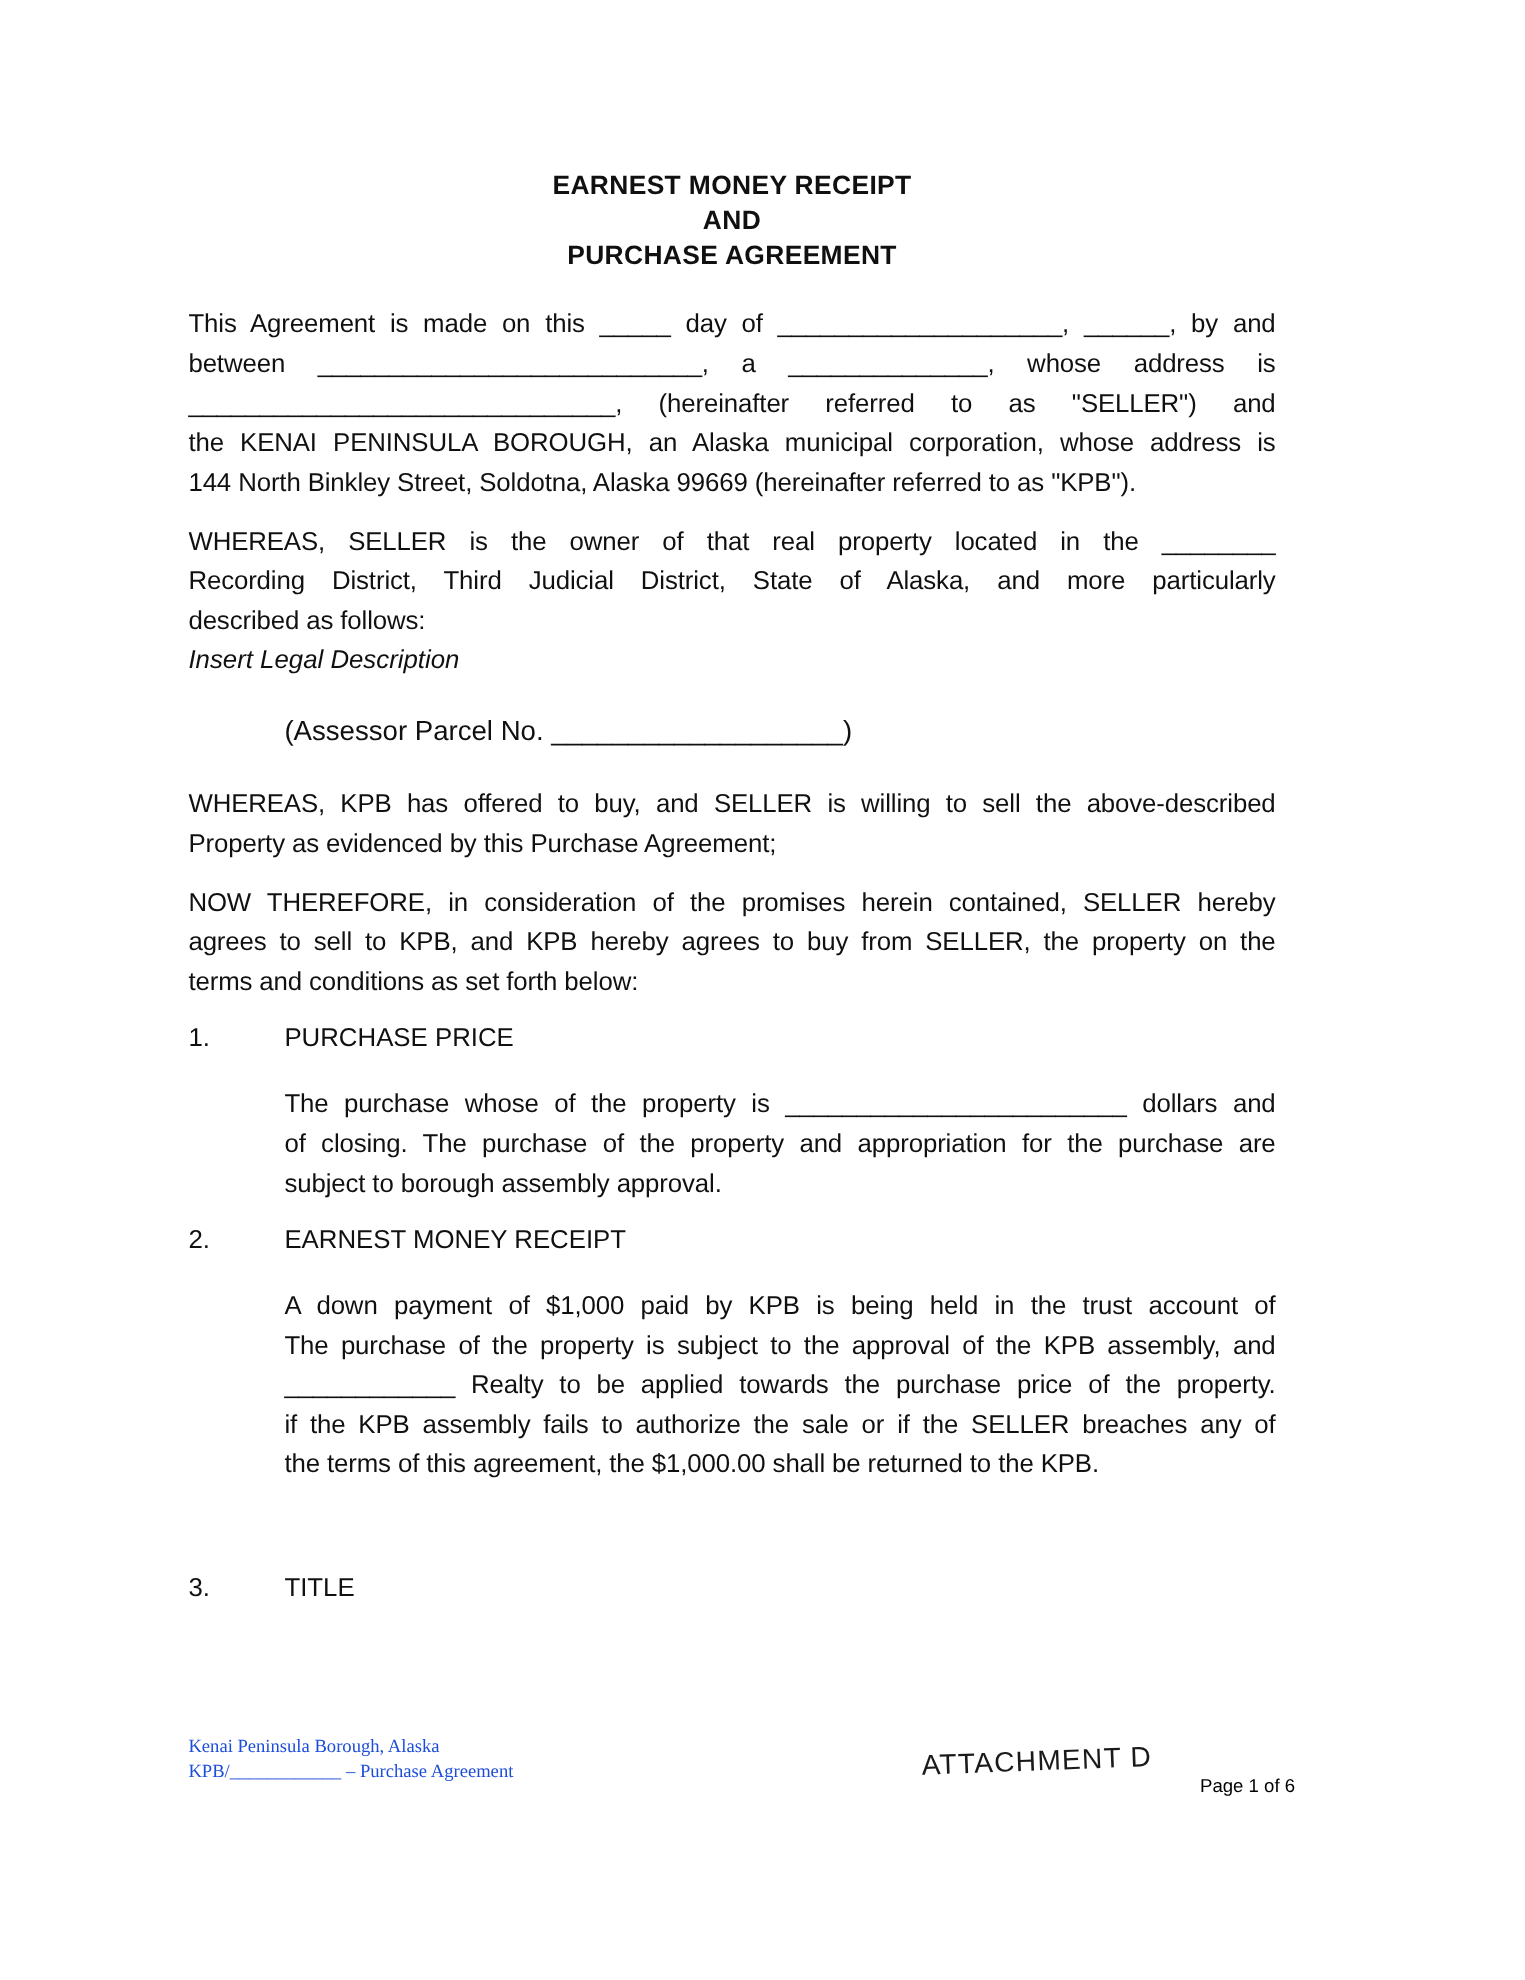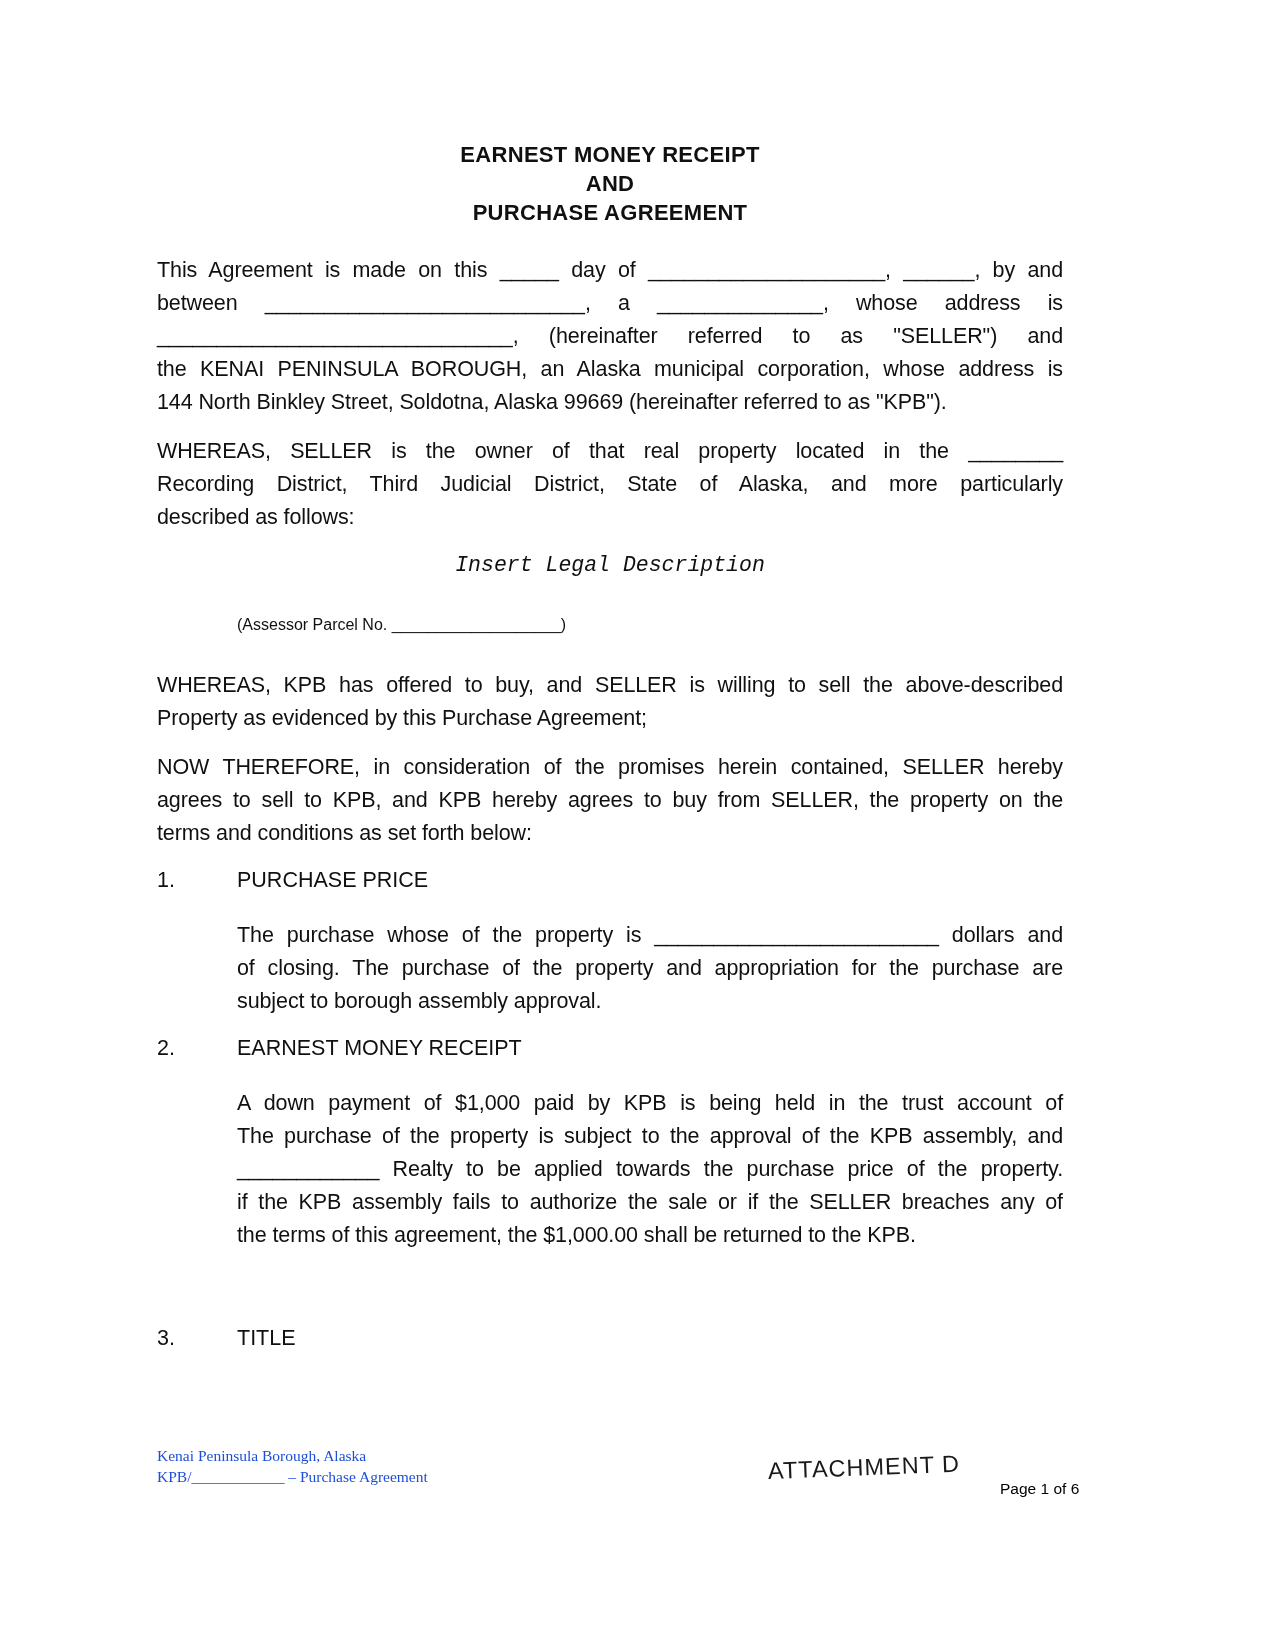--- a/index.html
+++ b/index.html
@@ -20,31 +20,29 @@
     line-height: 29px;
     text-align: center;
     letter-spacing: 0.3px;
   }
   .para { font-size: 21.5px; line-height: 33px; letter-spacing: -0.1px; }
   .jl { text-align: justify; text-align-last: justify; }
   .jl.last { text-align: left; text-align-last: left; }
   .m-intro { margin-top: 27px; }
   .m-p2 { margin-top: 16px; }
   .legal-placeholder {
-    margin-top: 15px;
     font-style: italic;
-    text-align: center;
+    text-align: left;
     font-size: 21.5px;
     line-height: 33px;
-    font-family: Liberation Mono, monospace;
   }
   .assessor {
     margin-top: 26px;
     margin-left: 80px;
-    font-size: 16px;
+    font-size: 23px;
     line-height: 33px;
   }
   .m-p3 { margin-top: 28px; }
   .m-p4 { margin-top: 16px; }
   .section { margin-top: 14px; }
   .section.big-gap { margin-top: 70px; }
   .sec-head { display: flex; font-size: 21.5px; line-height: 33px; }
   .sec-num { width: 80px; flex: 0 0 80px; }
   .sec-body { margin-top: 22px; margin-left: 80px; }
   .footer-left {

